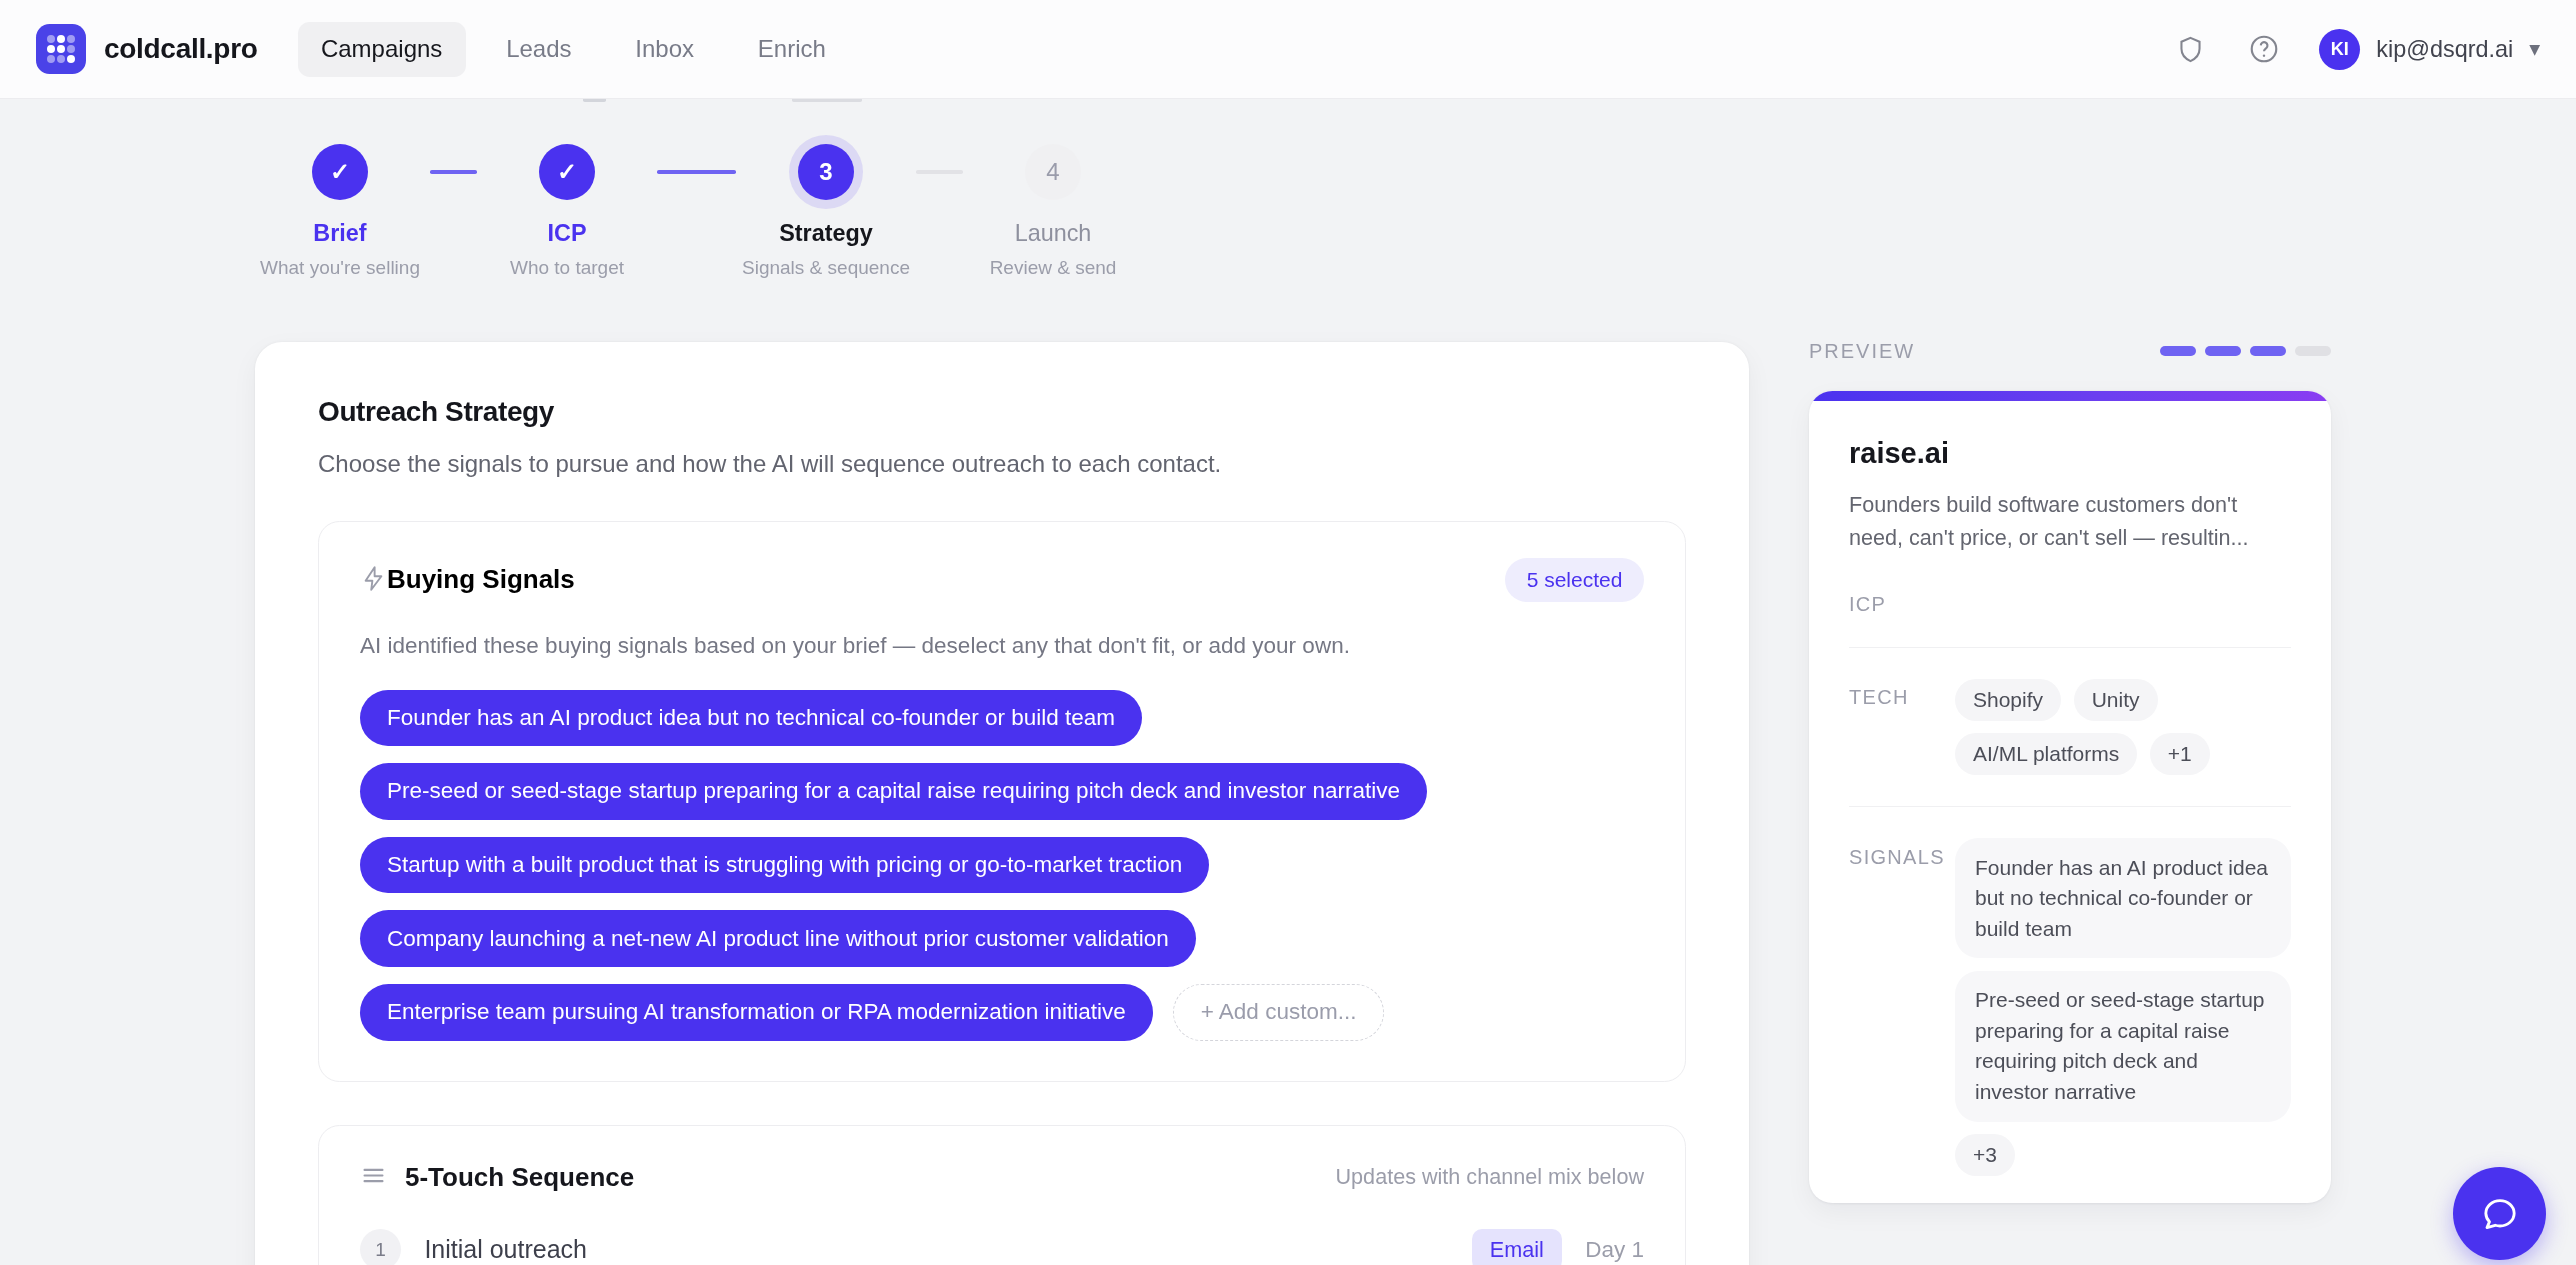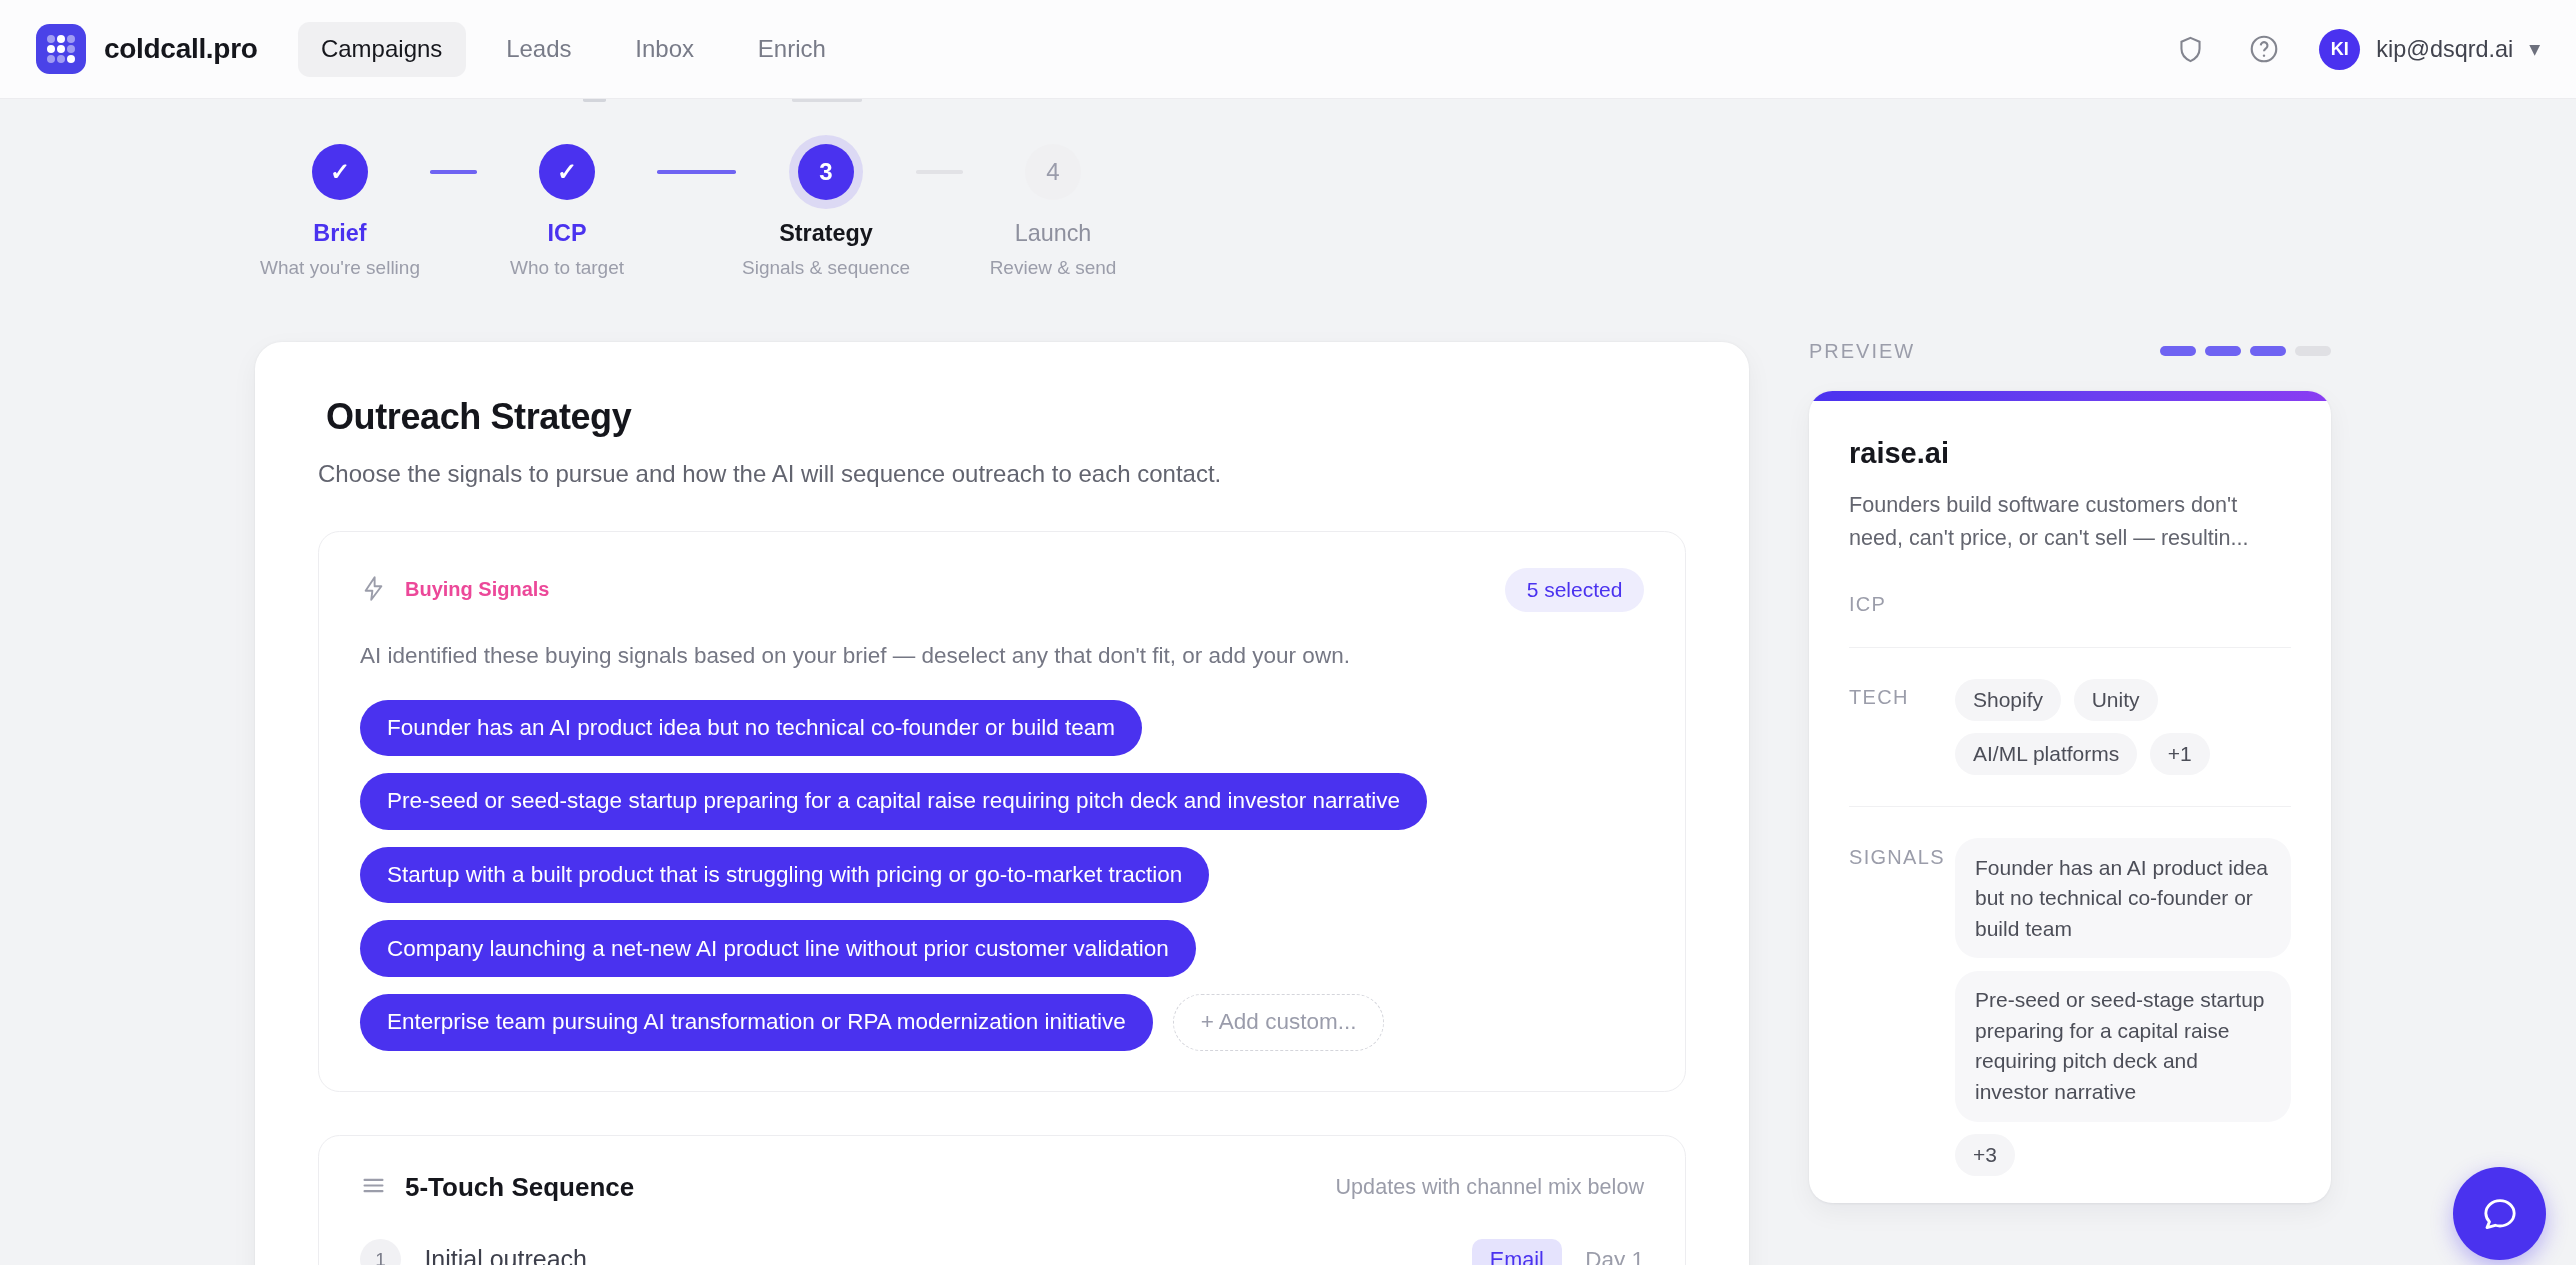--- a/index.html
+++ b/index.html
@@ -90,29 +90,29 @@
 
   
   .main-card {
     position: absolute; top: 342px; left: 255px;
     width: 1494px; min-height: 927px;
     background: #ffffff; border-radius: 27px;
     box-shadow: 0 0.9px 2.7px rgba(16,18,40,0.06), 0 9px 27px rgba(16,18,40,0.05);
     padding: 54px 63px;
     overflow: hidden;
   }
-  .card-title { font-size: 36px; font-weight: bold; color: #15161c; letter-spacing: -0.4px; margin-left: 8px; }
+  .card-title { font-size: 28px; font-weight: bold; color: #15161c; letter-spacing: -0.4px; }
   .card-sub { margin-top: 21.6px; font-size: 24px; color: #62646f; }
 
   .panel {
     margin-top: 43px; border: 0.9px solid #ededf0; border-radius: 21.6px;
     padding: 36px 41px 40px 41px;
   }
   .panel-head { display: flex; align-items: center; }
-  .panel-title { font-size: 20px; font-weight: bold; color: #ec4899; margin-left: 18px; }
+  .panel-title { font-size: 26px; font-weight: bold; color: #000000; }
   .badge {
     margin-left: auto; background: #eeedfd; color: #4a32ef;
     font-size: 21px; padding: 10px 21.6px; border-radius: 899px; white-space: nowrap;
   }
   .panel-hint { margin-top: 31px; font-size: 22.5px; color: #757784; }
 
   .signal-list { margin-top: 31px; display: flex; flex-wrap: wrap; gap: 17px 20px; }
   .signal-pill {
     background: #4a32ef; color: #ffffff;
     font-size: 22.5px; font-weight: 500;

